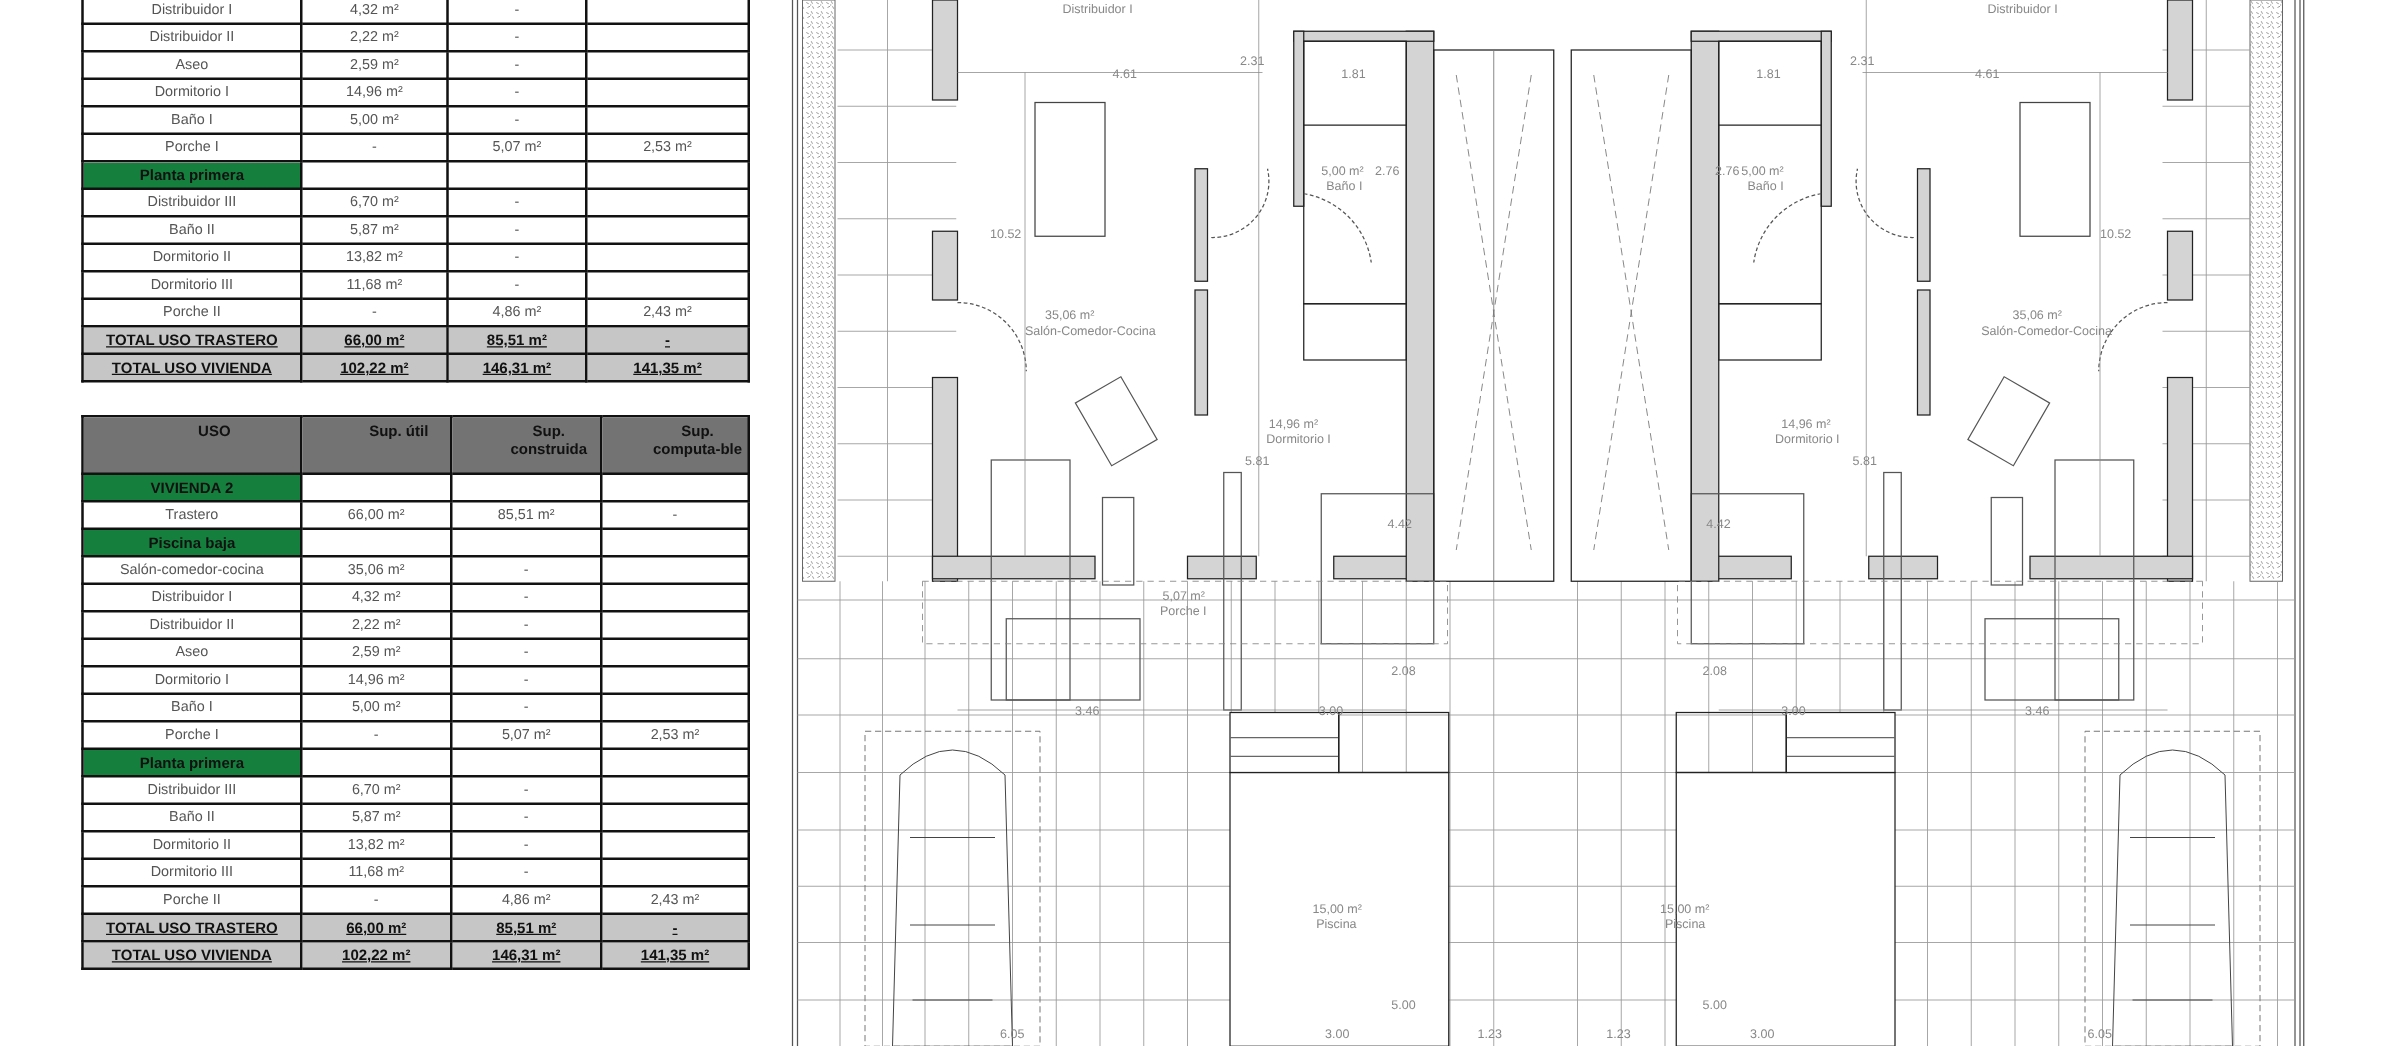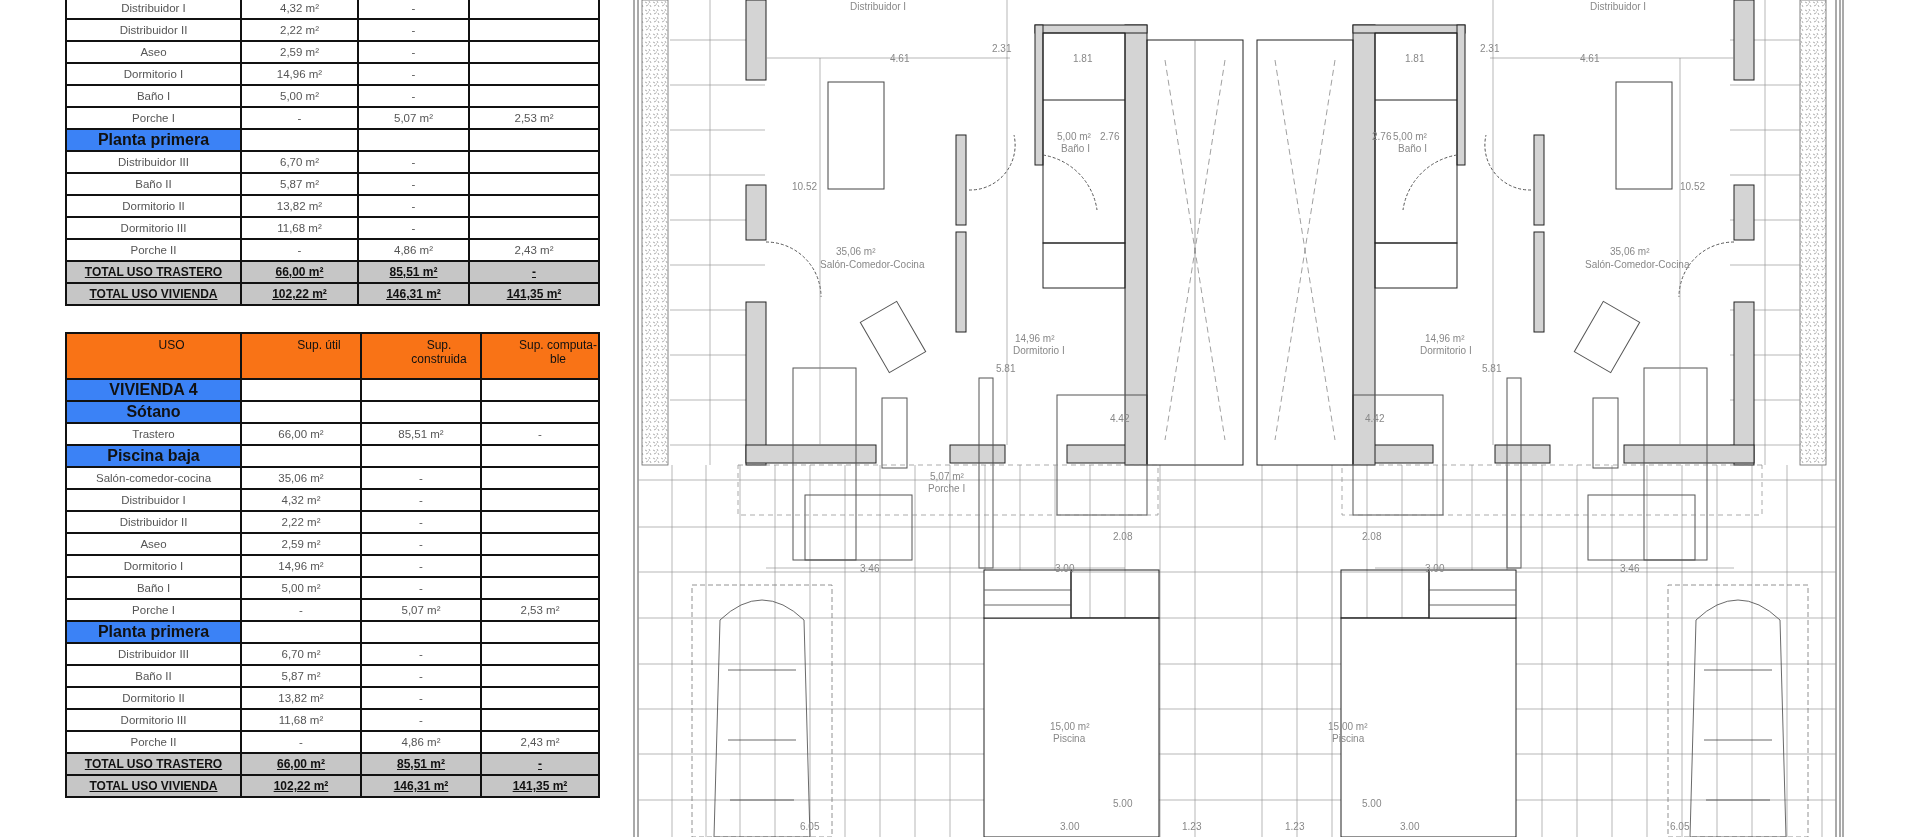--- a/index.html
+++ b/index.html
@@ -1,21 +1,21 @@
 <!DOCTYPE html>
 <html><head>
 <meta charset="utf-8">
 <style>
   html,body{margin:0;padding:0;background:#fff;}
   body{width:1920px;height:837px;position:relative;overflow:hidden;font-family:"Liberation Sans",sans-serif;}
   .tbl{position:absolute;left:65px;width:533px;border-collapse:collapse;table-layout:fixed;}
   .tbl td{border:2.5px solid #111;height:20px;padding:0;text-align:center;font-size:11.5px;color:#555;white-space:nowrap;overflow:hidden;}
-  .tbl tr.sec td.c0{background:#3b82f6;font-weight:bold;color:#111;font-size:16px;}
+  .tbl tr.sec td.c0{background:#15803d;font-weight:bold;color:#111;font-size:12px;}
   .tbl tr.tot td{background:#c6c6c6;font-weight:bold;color:#111;font-size:12px;text-decoration:underline;}
-  .tbl tr.hdr td{background:#f97316;font-weight:normal;color:#111;font-size:12px;height:40px;vertical-align:top;padding-top:4px;white-space:normal;line-height:14px;padding-left:36px;}
+  .tbl tr.hdr td{background:#737373;font-weight:bold;color:#111;font-size:12px;height:40px;vertical-align:top;padding-top:4px;white-space:normal;line-height:14px;padding-left:36px;}
   #t1{top:-4px;}
   #t2{top:332px;}
   .plan{position:absolute;left:620px;top:0;width:1300px;height:837px;}
   .plan svg{display:block;}
   .ptxt{font-family:"Liberation Sans",sans-serif;font-size:10px;fill:#888;}
 </style>
 </head>
 <body>
 
 <table class="tbl" id="t1">
@@ -123,27 +123,21 @@
   <tbody>
     <tr class="hdr">
       <td>USO</td>
       <td>Sup. útil</td>
       <td>Sup. construida</td>
       <td>Sup. computa-ble</td>
     </tr>
   </tbody>
   <tbody id="t2body">
       <tr class="sec">
-        <td class="c0">VIVIENDA 4</td>
-        <td class="c1"></td>
-        <td class="c2"></td>
-        <td class="c3"></td>
-      </tr>
-      <tr class="sec">
-        <td class="c0">Sótano</td>
+        <td class="c0">VIVIENDA 2</td>
         <td class="c1"></td>
         <td class="c2"></td>
         <td class="c3"></td>
       </tr>
       <tr class="item">
         <td class="c0">Trastero</td>
         <td class="c1">66,00 m²</td>
         <td class="c2">85,51 m²</td>
         <td class="c3">-</td>
       </tr>

